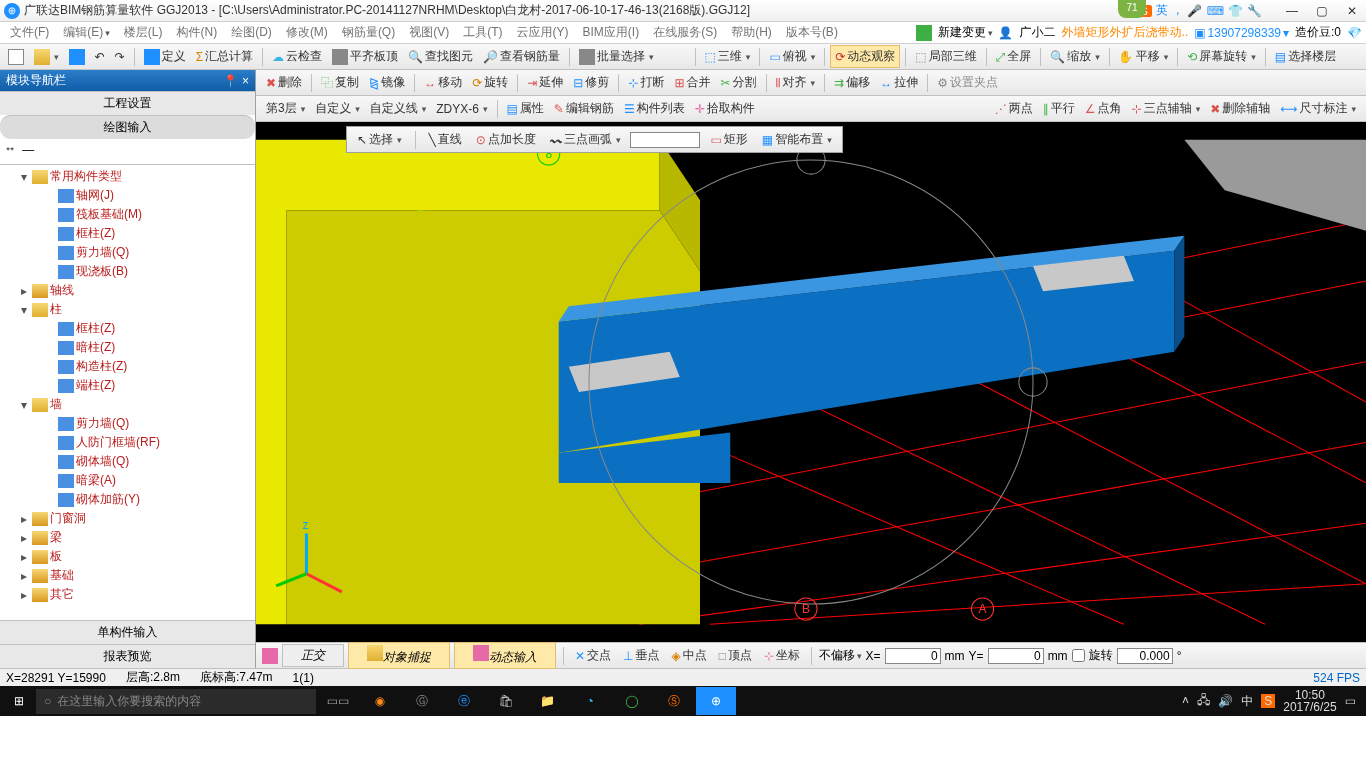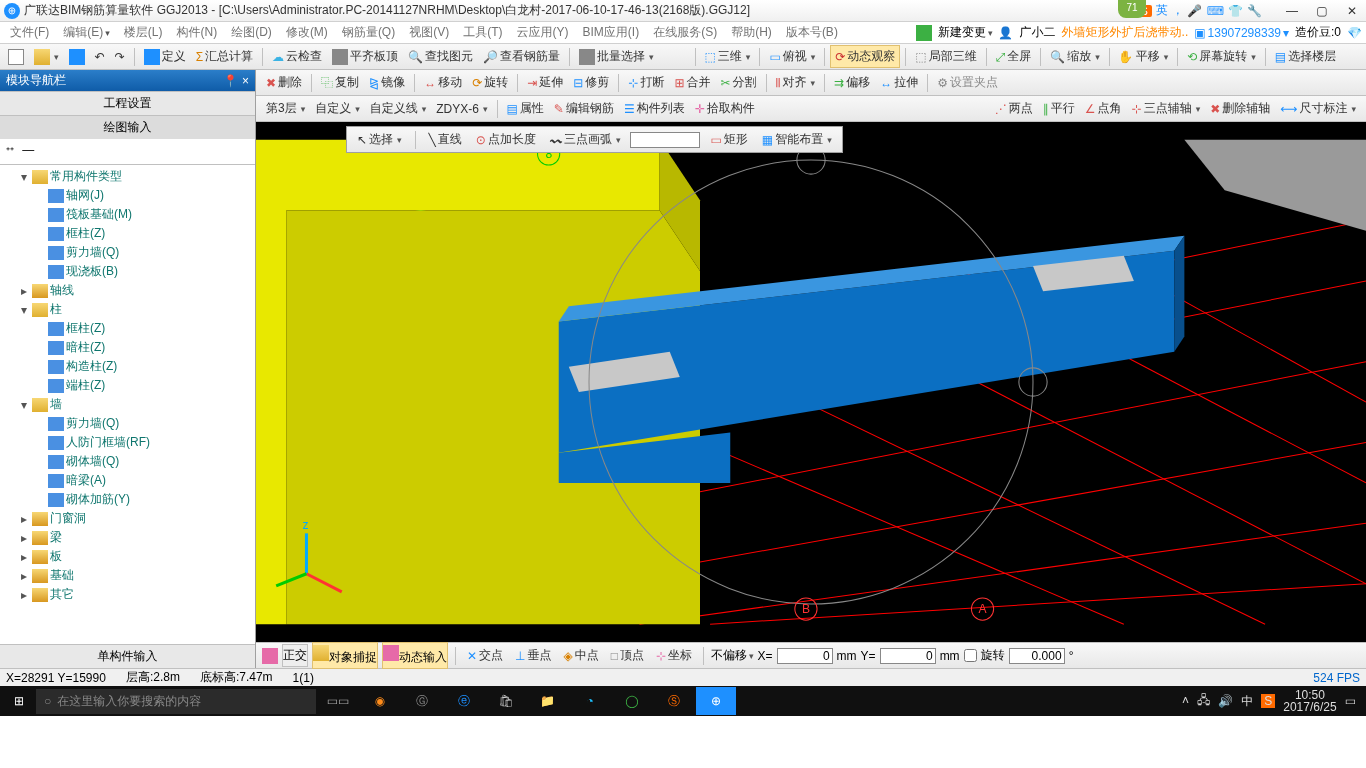--- a/index.html
+++ b/index.html
@@ -21,35 +21,35 @@
 .toolbar { height:26px; background:linear-gradient(#f8f8f8,#e8e8e8); border-bottom:1px solid #c0c0c0; display:flex; align-items:center; padding:0 4px; gap:2px; white-space:nowrap;}
 .tbtn { display:inline-flex; align-items:center; padding:2px 4px; gap:2px; color:#333; }
 .tbtn.active { background:#ffe9a8; border:1px solid #e0c070; }
 .tic { width:16px; height:16px; display:inline-block; }
 .sep { width:1px; height:18px; background:#c0c0c0; margin:0 3px;}
 .layout { display:flex; height:calc(100% - 22px - 22px - 26px - 26px - 26px - 18px - 30px); }
 .sidebar { width:256px; background:#fff; border-right:1px solid #a0a0a0; display:flex; flex-direction:column;}
 .side-title { background:linear-gradient(#2b7ec9,#0f5ca8); color:#fff; padding:2px 6px; display:flex; align-items:center;}
 .side-title .pin { margin-left:auto; display:flex; gap:4px;}
 .side-tab { background:#e8e8e8; text-align:center; padding:3px 0; border-top:1px solid #c0c0c0;}
-.side-tab.dark { background:#dcdcdc; }
+.side-tab.dark { background:#dcdcdc;border-radius:11px; }
 .side-mini { padding:4px 6px; display:flex; gap:8px; border-bottom:1px solid #c0c0c0;}
 .tree { flex:1; overflow:auto; padding:2px 0; position:relative;}
 .tnode { display:flex; align-items:center; padding:1px 0 1px 4px; gap:2px; white-space:nowrap;}
 .tnode .tog { width:12px; text-align:center; color:#555;}
 .tnode .fold { width:16px; height:14px; display:inline-block;}
-.tnode .lbl { color:#0f766e;}
-.ind1 { padding-left:18px;} .ind2 { padding-left:34px;}
+.tnode .lbl { color:#b91c1c;}
+.ind1 { padding-left:18px;} .ind2 { padding-left:44px;}
 .main { flex:1; display:flex; flex-direction:column; background:#fff; }
 .tool-row { height:26px; background:linear-gradient(#f8f8f8,#e8e8e8); border-bottom:1px solid #c0c0c0; display:flex; align-items:center; padding:0 6px; gap:2px; white-space:nowrap;}
 .viewport { flex:1; background:#000; position:relative; overflow:hidden; display:flex; align-items:center; justify-content:center;}
 .viewport svg { width:100%; height:100%; }
 .float-bar { position:absolute; top:4px; left:90px; background:linear-gradient(#f8f8f8,#e8e8e8); border:1px solid #a0a0a0; padding:2px 6px; display:flex; align-items:center; gap:6px;}
 .bottombar { height:26px; background:linear-gradient(#f8f8f8,#e8e8e8); border-top:1px solid #c0c0c0; display:flex; align-items:center; padding:0 6px; gap:4px;}
-.bb-btn { padding:2px 0; border:1px solid #c0c0c0; background:#eee; }
+.bb-btn { padding:2px 18px; border:1px solid #c0c0c0; background:#eee;font-style:italic; }
 .bb-btn.on { background:#ffe9a8; border-color:#e0c070;}
 .statusbar { height:18px; background:#f0f0f0; border-top:1px solid #c0c0c0; display:flex; align-items:center; padding:0 6px; gap:20px; font-size:11px;}
 .statusbar .fps { margin-left:auto; color:#0066cc;}
 .taskbar { height:30px; background:#101010; display:flex; align-items:center; padding:0 4px; gap:2px;}
 .taskbar .start { width:30px; height:26px; display:flex; align-items:center; justify-content:center; color:#fff;}
 .taskbar .search { flex:0 0 280px; background:#2b2b2b; color:#888; padding:4px 8px; display:flex; align-items:center; gap:6px;}
 .taskbar .tapp { width:40px; height:28px; display:flex; align-items:center; justify-content:center; color:#aaa;}
 .taskbar .tray { margin-left:auto; display:flex; align-items:center; gap:8px; color:#ddd; padding-right:6px;}
 .tray .clock { text-align:center; font-size:11px; line-height:12px;}
 .inp { width:56px; height:16px; border:1px solid #888; background:#fff; text-align:right; padding:0 2px;}
@@ -334,20 +334,21 @@
           <span class="fold foldc" style="background:linear-gradient(#f7d774,#d89820);"></span>
           <span class="lbl">基础</span>
         </div>
         <div class="tnode ind1">
           <span class="tog">▸</span>
           <span class="fold foldc" style="background:linear-gradient(#f7d774,#d89820);"></span>
           <span class="lbl">其它</span>
         </div>
       </div>
     <div class="side-tab">单构件输入</div>
+    <div class="side-tab">报表预览</div>
   </div>
 
   <div class="main">
 
     <div class="tool-row">
       <span class="tbtn">
           <span style="color:#d9534f;">✖</span>
           <span>删除</span>
         </span>
         <span class="sep"></span>

